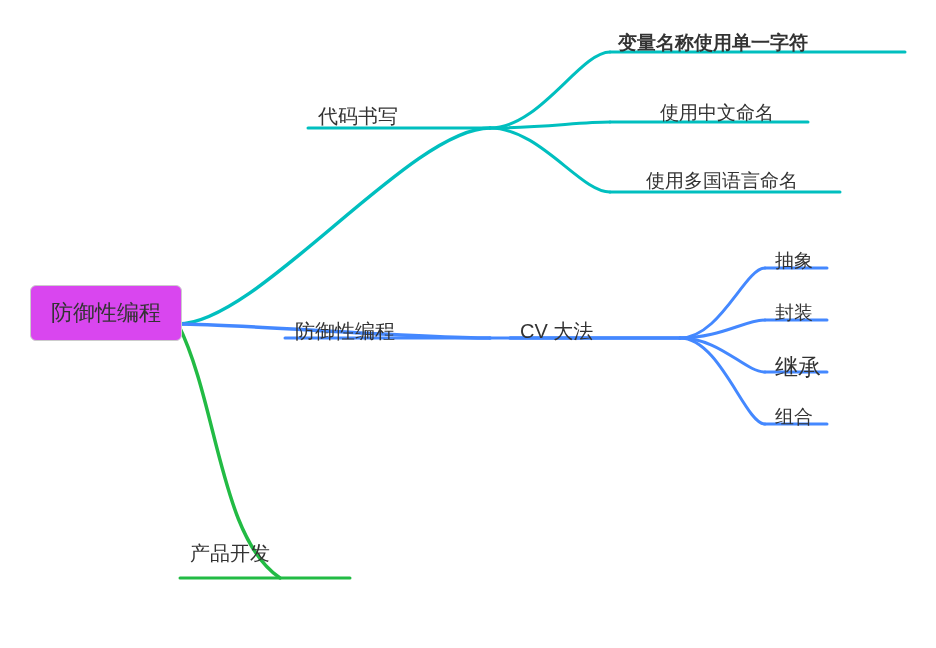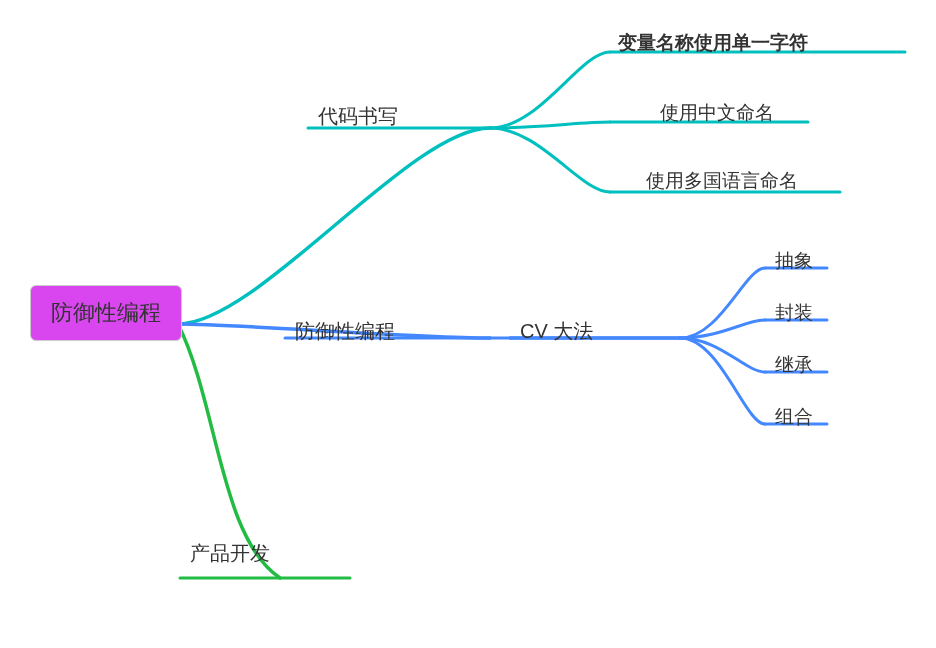--- a/index.html
+++ b/index.html
@@ -70,16 +70,16 @@
 <div class="label" style="left:618px; top:30px; font-size:19px;font-weight:bold;">变量名称使用单一字符</div>
 <div class="label" style="left:660px; top:100px; font-size:19px;">使用中文命名</div>
 <div class="label" style="left:635px; top:168px; font-size:19px;margin-left:11px;">使用多国语言命名</div>
 
 <div class="label" style="left:295px; top:318px;">防御性编程</div>
 
 <div class="label" style="left:520px; top:318px; font-size:20px;">CV 大法</div>
 
 <div class="label" style="left:775px; top:248px; font-size:19px;">抽象</div>
 <div class="label" style="left:775px; top:300px; font-size:19px;">封装</div>
-<div class="label" style="left:775px; top:352px; font-size:19px;">继承</div>
+<div class="label" style="left:775px; top:352px; font-size:23px;">继承</div>
 <div class="label" style="left:775px; top:404px; font-size:19px;">组合</div>
 
 <div class="label" style="left:190px; top:540px;">产品开发</div>
 
 </body></html>

